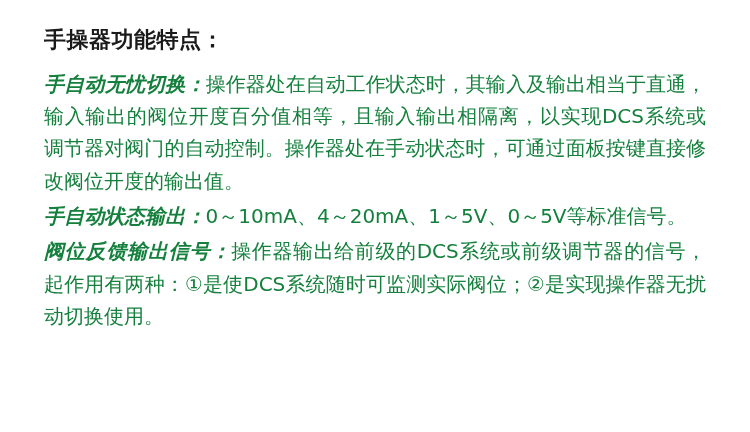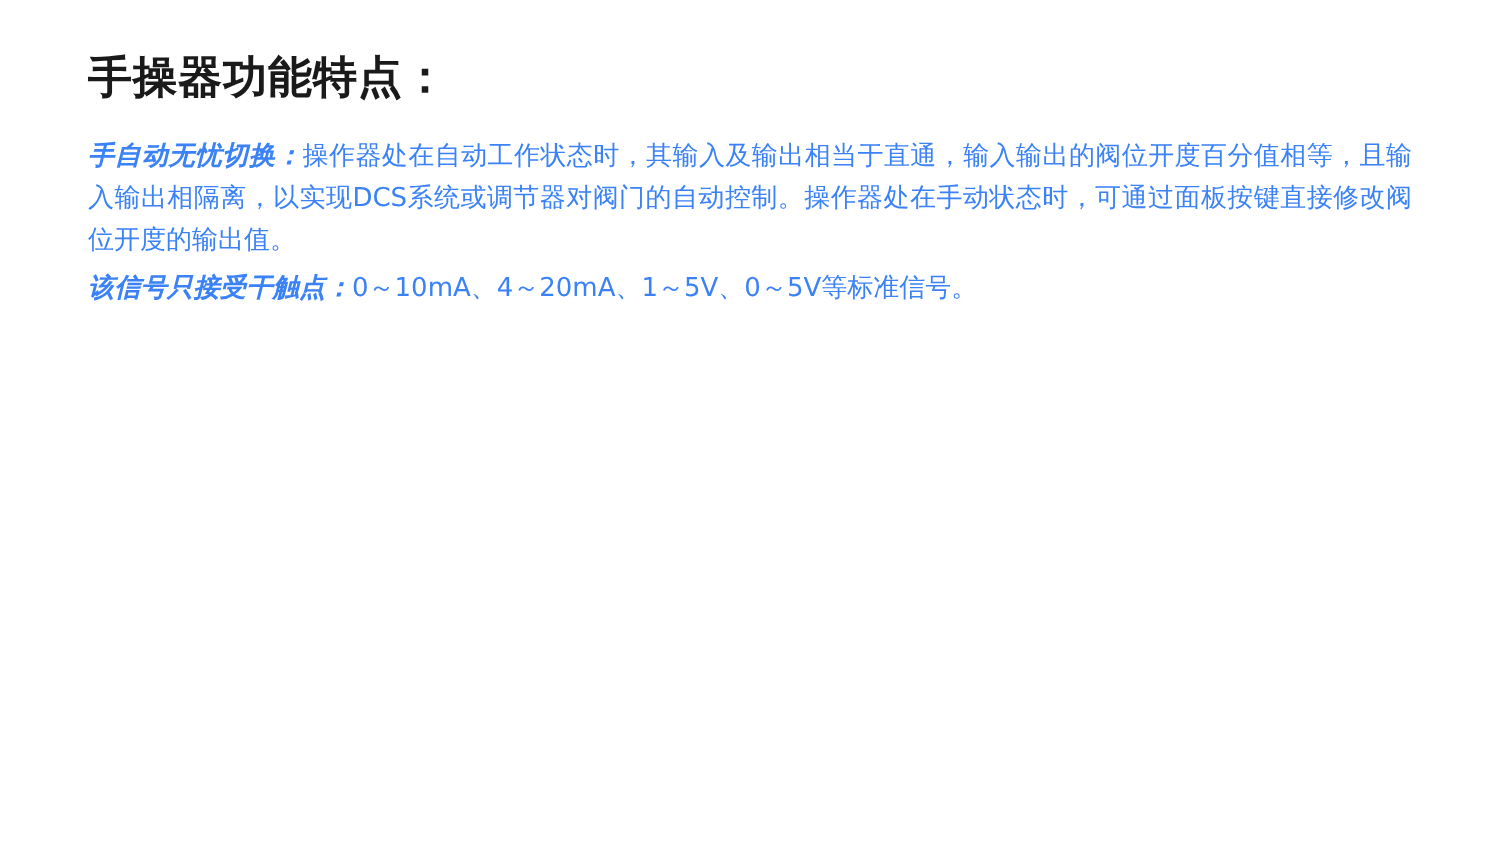--- a/index.html
+++ b/index.html
@@ -26,26 +26,26 @@
     font-weight: bold;
     letter-spacing: 0.5px;
     margin: 0 0 14px 0;
     line-height: 1.25;
     color: #1a1a1a;
   }
   .section {
     margin-bottom: 3px;
   }
   .para {
-    font-size: 13px;
+    font-size: 20px;
     line-height: 1.62;
     text-align: justify;
     text-justify: inter-ideograph;
     margin: 0;
-    color: #3b82f6;
+    color: #15803d;
   }
   .lead {
     font-weight: bold;
     font-style: italic;
     letter-spacing: 0.2px;
   }
   .lead-plain {
     font-weight: bold;
     letter-spacing: 0.2px;
   }
@@ -59,19 +59,22 @@
 <div class="page">
 
   <h1 class="doc-title">手操器功能特点：</h1>
 
   <div class="section">
     <p class="para"><span class="lead">手自动无忧切换：</span><span class="body-text">操作器处在自动工作状态时，其输入及输出相当于直通，输入输出的阀位开度百分值相等，且输入输出相隔离，以实现DCS系统或调节器对阀门的自动控制。操作器处在手动状态时，可通过面板按键直接修改阀位开度的输出值。</span></p>
   </div>
 
 
   <div class="section">
-    <p class="para"><span class="lead">该信号只接受干触点：</span><span class="body-text">0～10mA、4～20mA、1～5V、0～5V等标准信号。</span></p>
+    <p class="para"><span class="lead">手自动状态输出：</span><span class="body-text">0～10mA、4～20mA、1～5V、0～5V等标准信号。</span></p>
   </div>
 
+  <div class="section">
+    <p class="para"><span class="lead">阀位反馈输出信号：</span><span class="body-text">操作器输出给前级的DCS系统或前级调节器的信号，起作用有两种：①是使DCS系统随时可监测实际阀位；②是实现操作器无扰动切换使用。</span></p>
+  </div>
 
 
 
 </div>
 
 </body></html>

